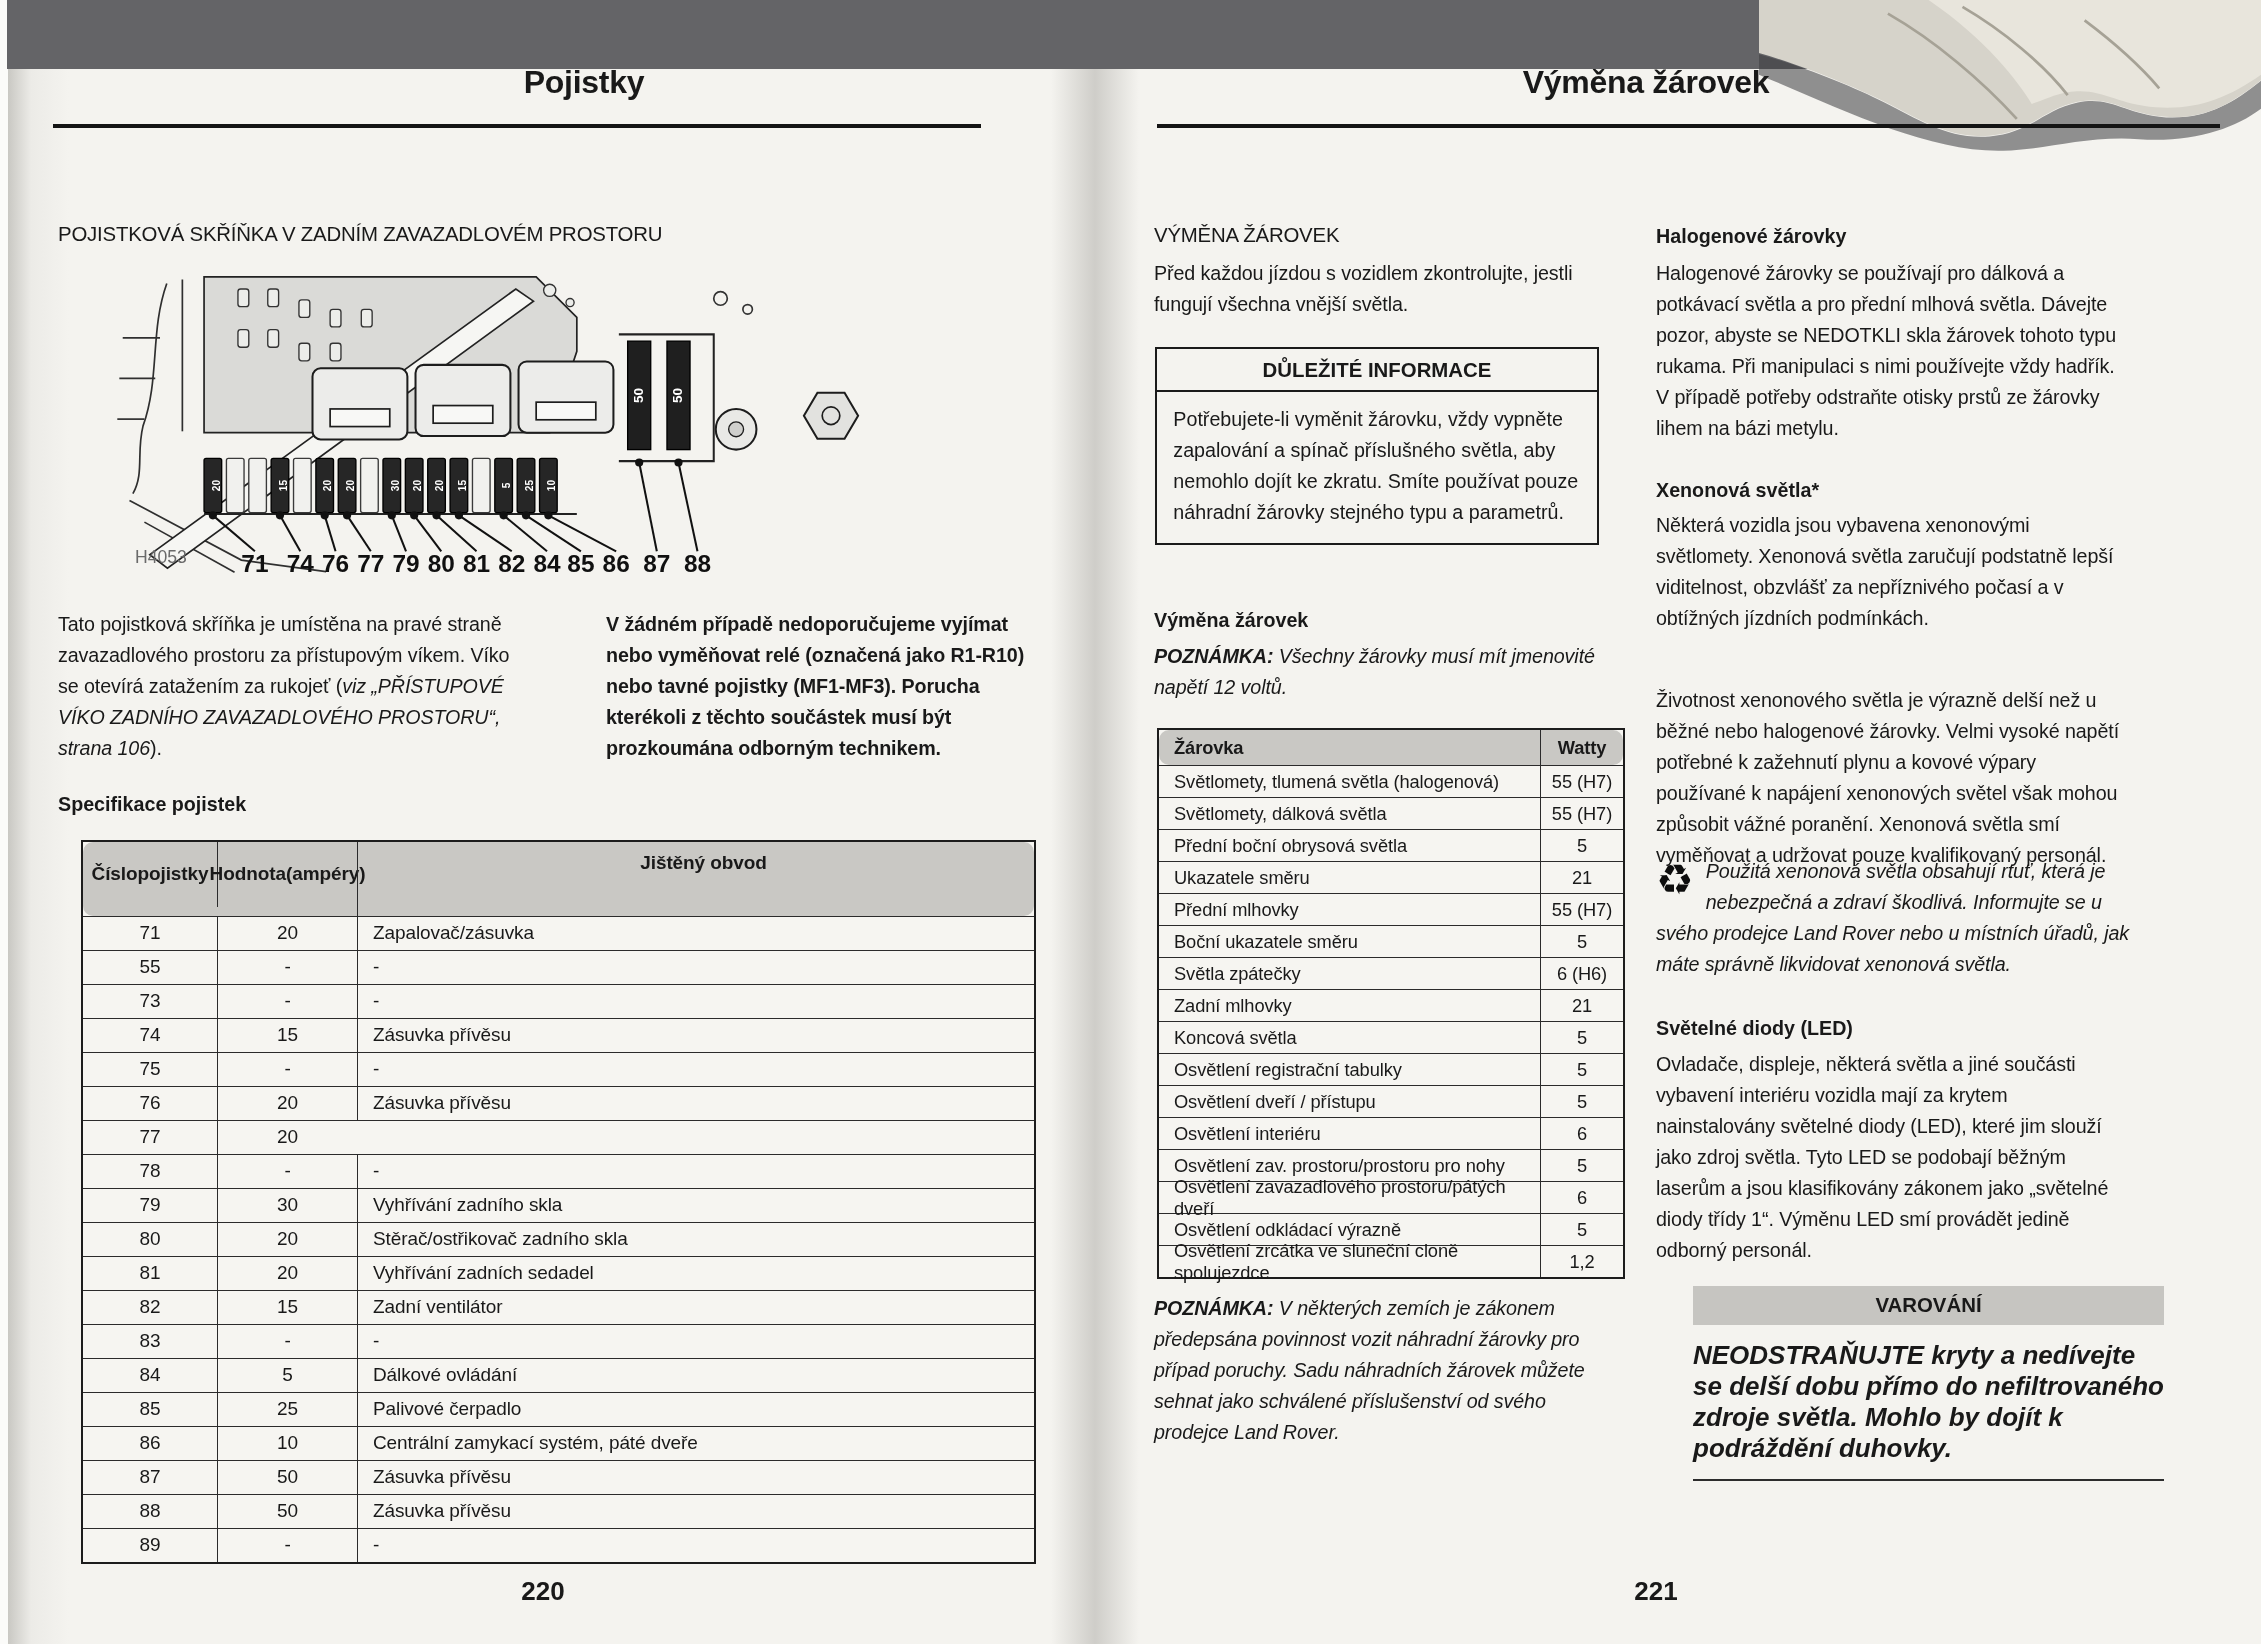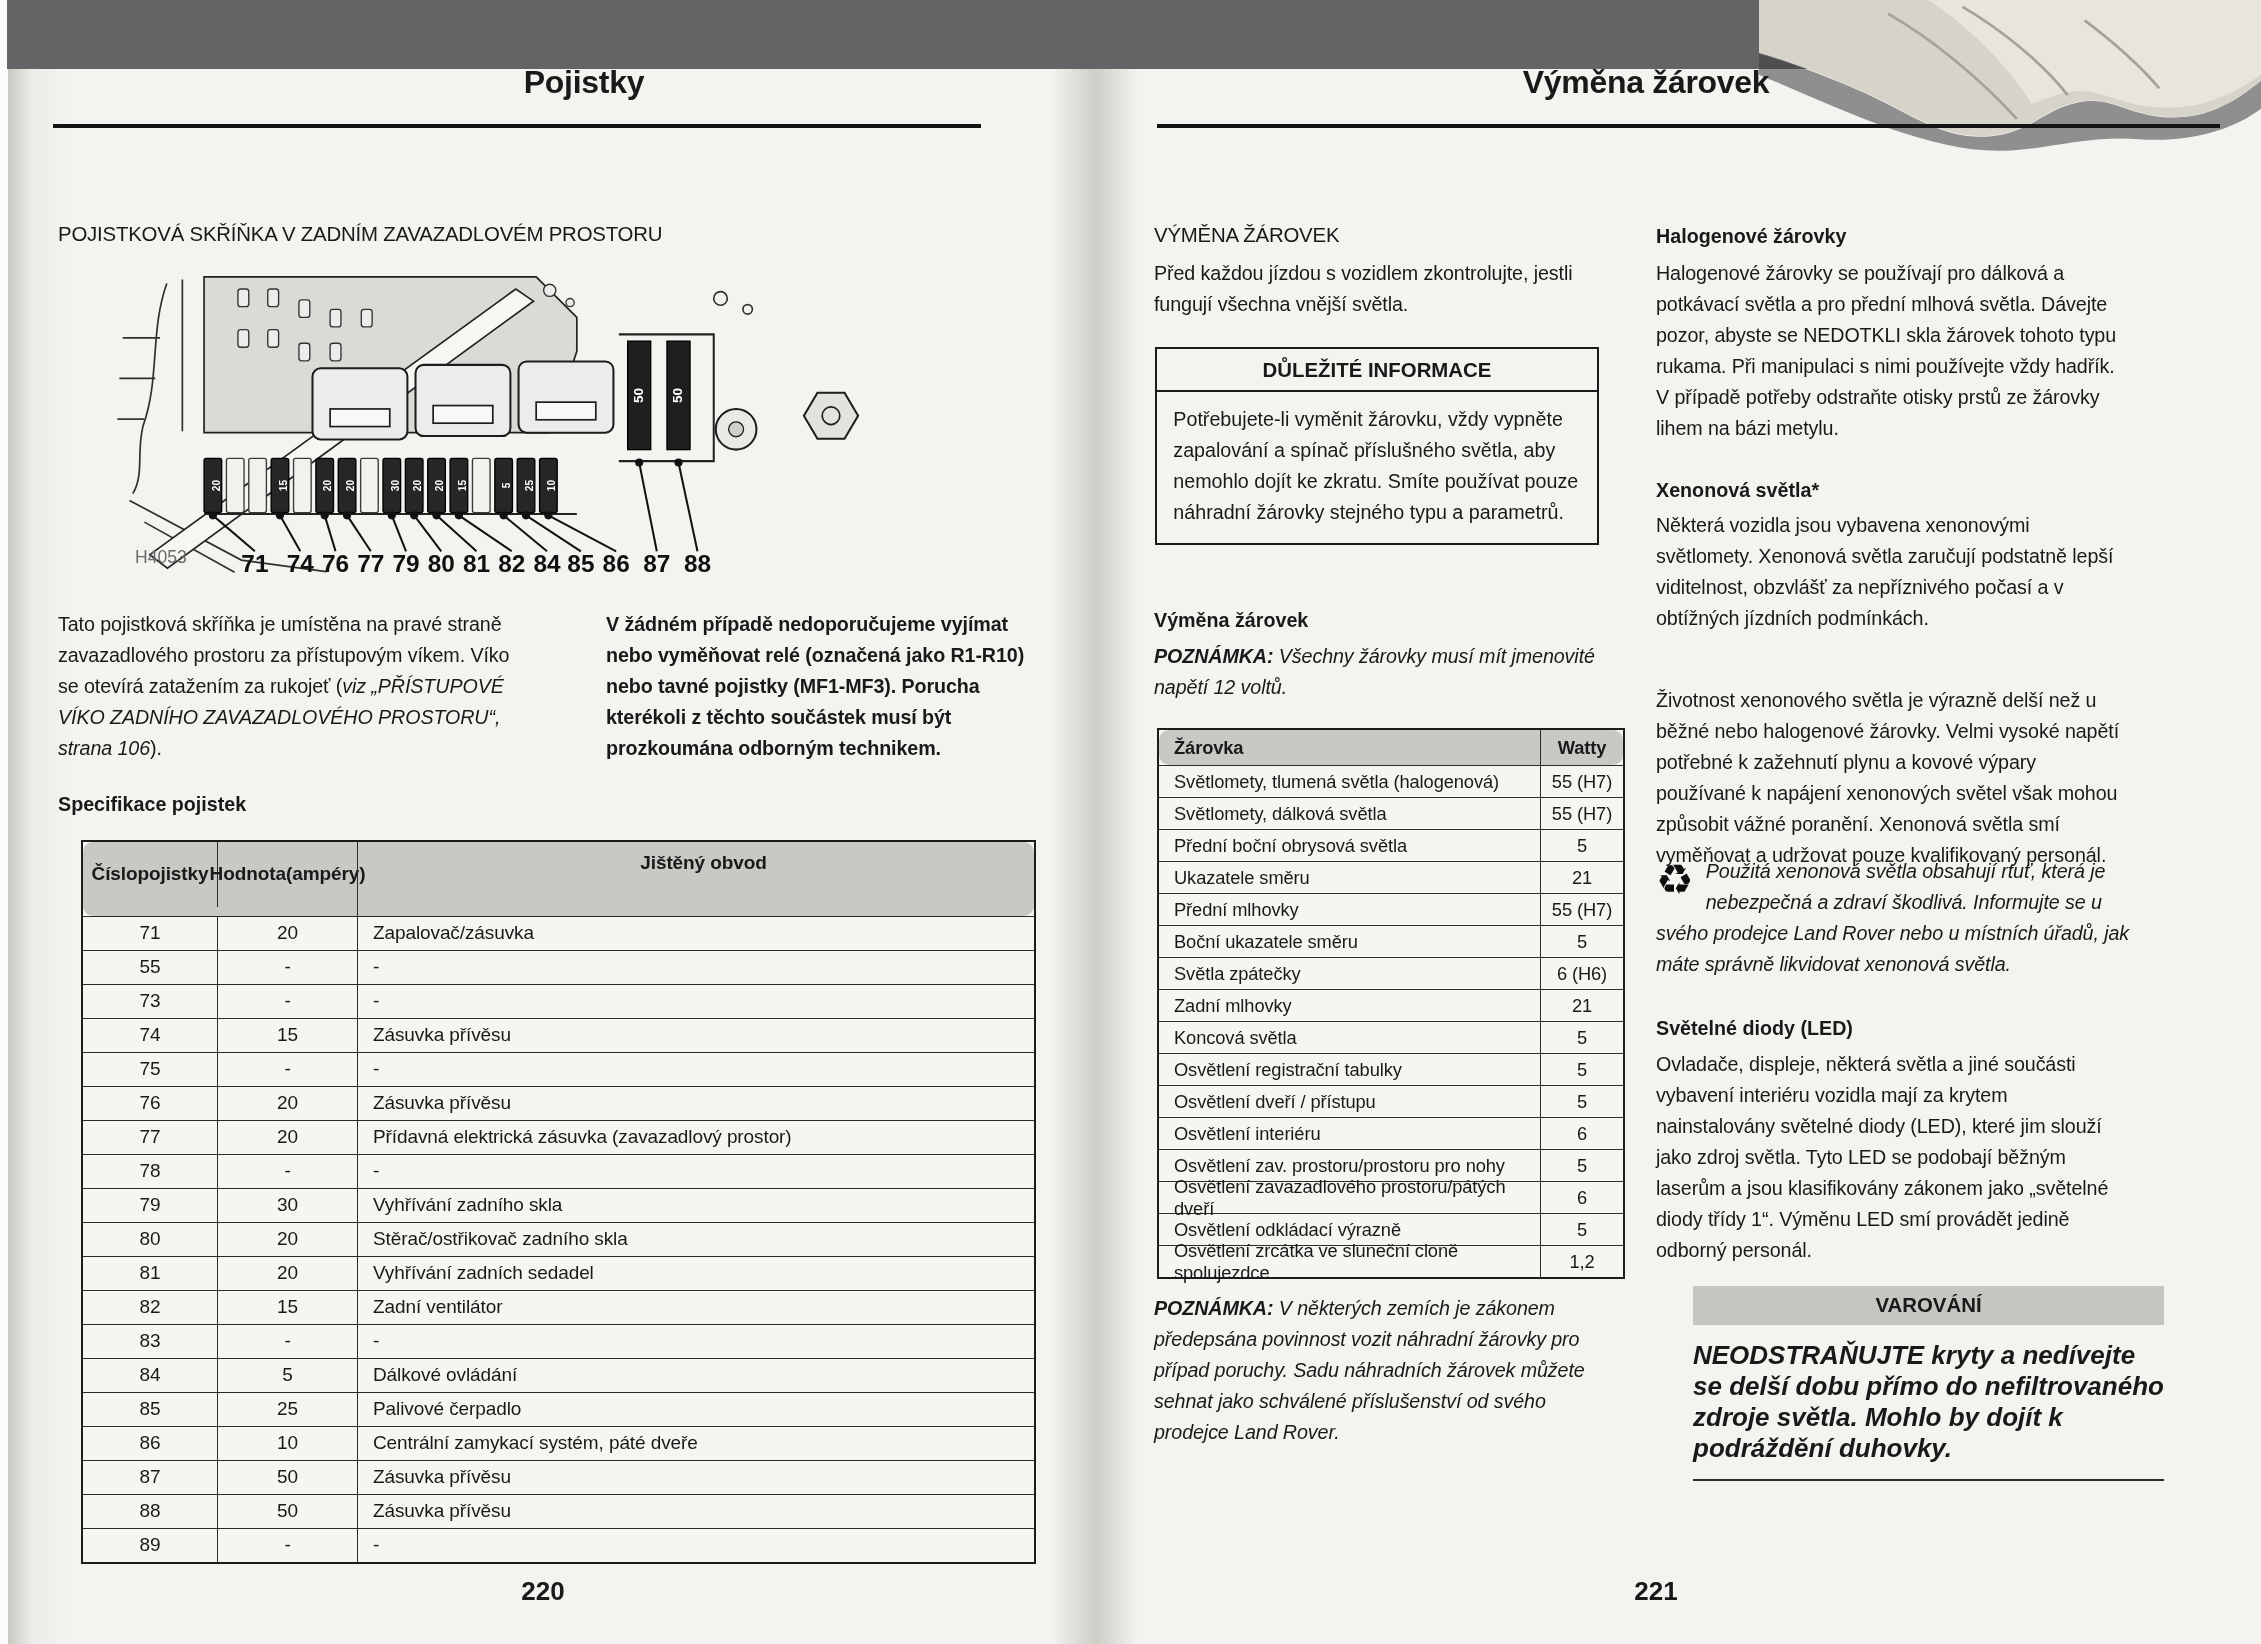--- a/index.html
+++ b/index.html
@@ -268,21 +268,20 @@
           <div class="tcell cl">-</div>
         </div>
         <div class="trow">
           <div class="tcell cc">76</div>
           <div class="tcell cc">20</div>
           <div class="tcell cl">Zásuvka přívěsu</div>
         </div>
         <div class="trow">
           <div class="tcell cc">77</div>
           <div class="tcell cc">20</div>
-          <div class="tcell cl">Přídavná elektrická zásuvka (zavazadlový prostor)</div>
         </div>
         <div class="trow">
           <div class="tcell cc">78</div>
           <div class="tcell cc">-</div>
           <div class="tcell cl">-</div>
         </div>
         <div class="trow">
           <div class="tcell cc">79</div>
           <div class="tcell cc">30</div>
           <div class="tcell cl">Vyhřívání zadního skla</div>

